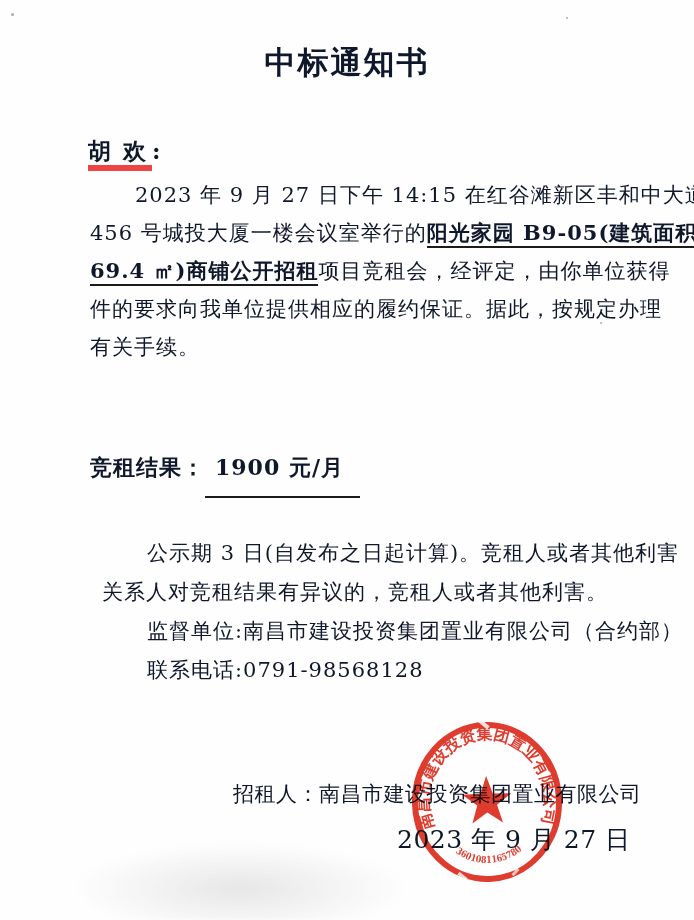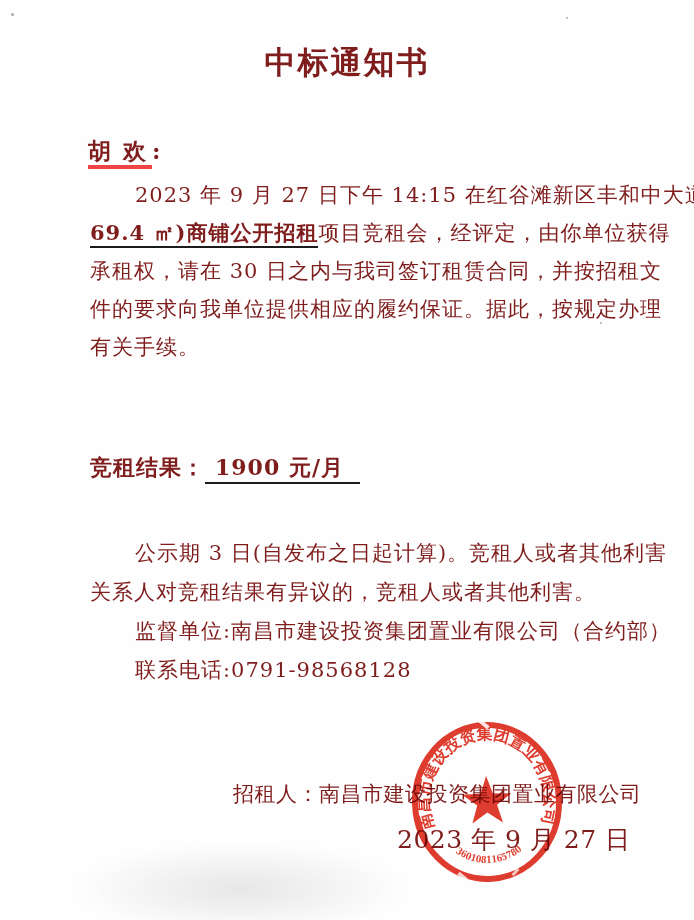--- a/index.html
+++ b/index.html
@@ -2,46 +2,46 @@
 <html><head>
 <meta charset="utf-8">
 <style>
   html,body{margin:0;padding:0;background:#e8e8e8;}
   .page{
     position:relative;
     width:694px;height:920px;
     background:#fefefe;
     overflow:hidden;
     font-family:"DejaVu Serif","Liberation Serif",serif;
-    color:#7f1d1d;
+    color:#0f172a;
   }
   .title{
     position:absolute;top:42px;left:0;width:100%;
     margin:0;text-align:center;
     font-size:31px;font-weight:700;letter-spacing:2px;
   }
   .salutation{
     position:absolute;top:136px;left:88px;
     font-size:23px;font-weight:700;letter-spacing:2px;
     white-space:nowrap;
   }
   .para{position:absolute;left:90px;width:560px;}
   .para .line{height:38px;line-height:26px;font-size:21px;letter-spacing:1px;white-space:nowrap;}
   .para1{top:182px;}
-  .para2{top:540px;}
+  .para2{top:540px;margin-left:12px;}
   .para2 .line{height:39px;}
   .indent{padding-left:45px;}
   .b{font-weight:700;}
-  .u{border-bottom:4px solid #ef4444;padding:0 4px 1px 0;}
+  .u{border-bottom:6px solid #ef4444;padding:0 4px 1px 0;}
   .u2{border-bottom:2px solid #1b1b1b;padding-bottom:1px;}
   .result-line{
     position:absolute;top:453px;left:90px;
     font-size:22px;font-weight:700;letter-spacing:1px;white-space:nowrap;
   }
-  .result-value{border-bottom:2px solid #1b1b1b;padding:0 16px 2px 10px;}
+  .result-value{border-bottom:2px solid #1b1b1b;padding:0 16px 16px 10px;}
   .footer-lessor{
     position:absolute;top:780px;left:233px;
     font-size:21px;letter-spacing:.5px;white-space:nowrap;
   }
   .footer-date{
     position:absolute;top:823px;left:397px;
     font-size:25px;letter-spacing:.5px;white-space:nowrap;
   }
   .seal{
     position:absolute;left:392px;top:704px;
@@ -66,22 +66,22 @@
 <div class="page">
 
   <h1 class="title">中标通知书</h1>
 
   <div class="salutation">
     <span class="u">胡 欢</span><span>:</span>
   </div>
 
   <div class="para para1">
     <div class="line indent"><span>2023 年 9 月 27 日下午 14:15 在红谷滩新区丰和中大道</span></div>
+    <div class="line"><span>456 号城投大厦一楼会议室举行的</span><span class="b u2">阳光家园 B9-05(建筑面积</span></div>
     <div class="line"><span class="b u2">69.4 ㎡)商铺公开招租</span><span>项目竞租会，经评定，由你单位获得</span></div>
-    <div class="line"><span>承租权，请在 30 日之内与我司签订租赁合同，并按招租文</span></div>
     <div class="line"><span>件的要求向我单位提供相应的履约保证。据此，按规定办理</span></div>
     <div class="line"><span>有关手续。</span></div>
   </div>
 
   <div class="result-line">
     <span>竞租结果：</span><span class="result-value">1900 元/月</span>
   </div>
 
   <div class="para para2">
     <div class="line indent"><span>公示期 3 日(自发布之日起计算)。竞租人或者其他利害</span></div>

